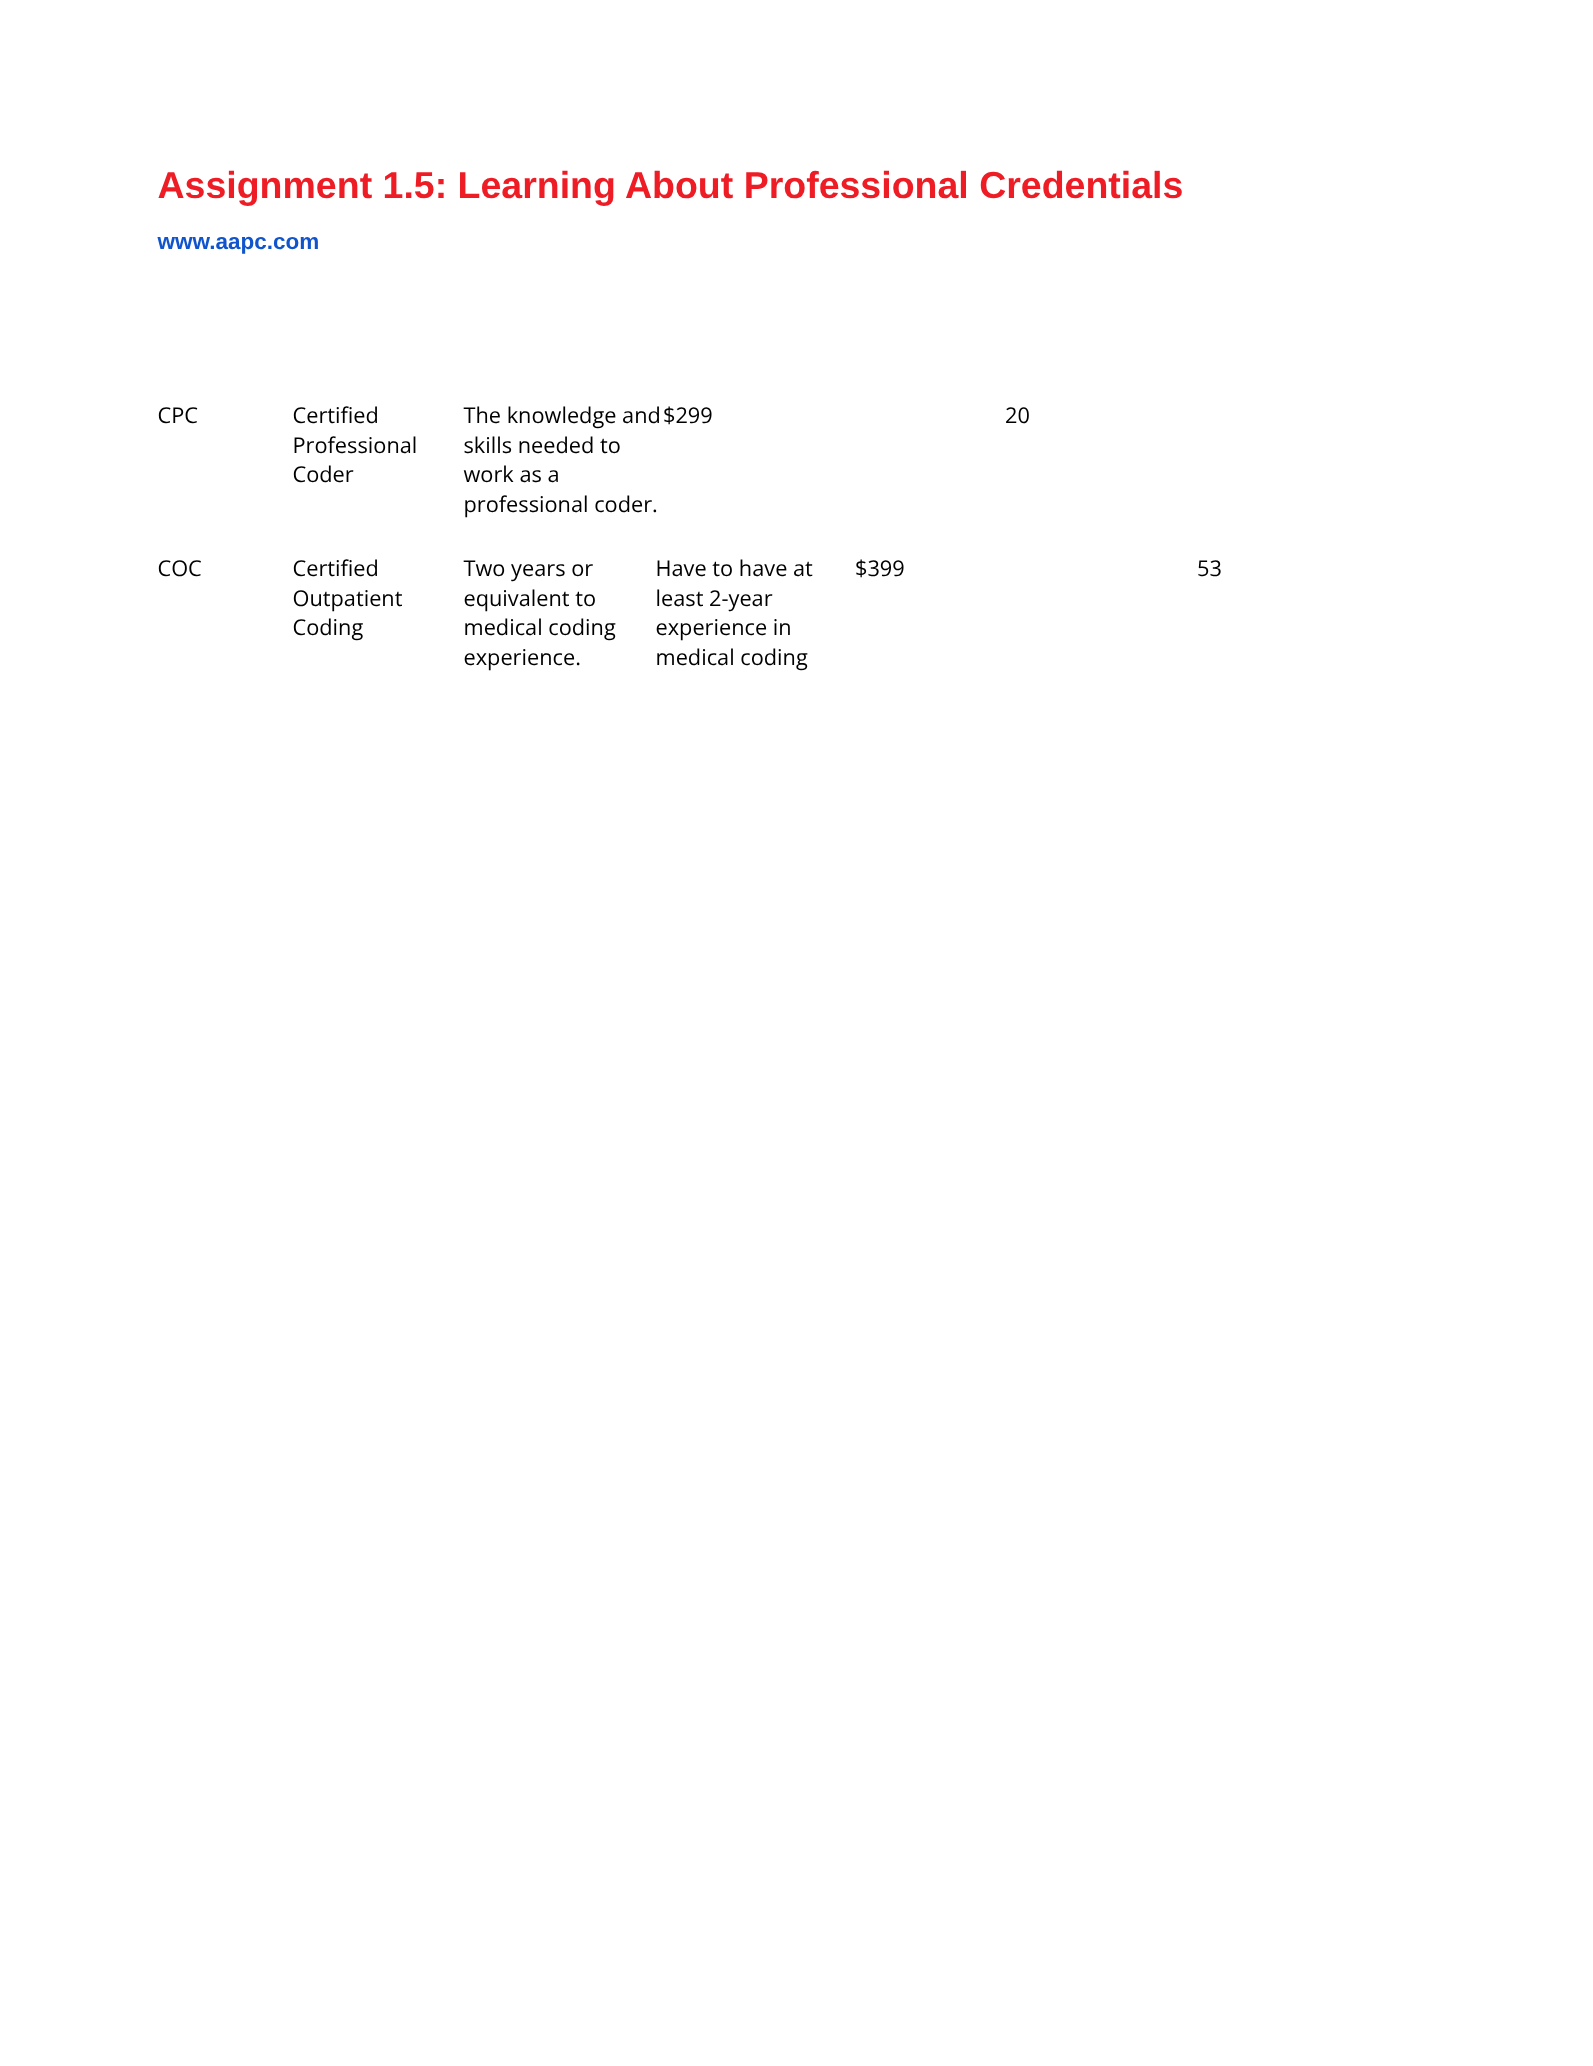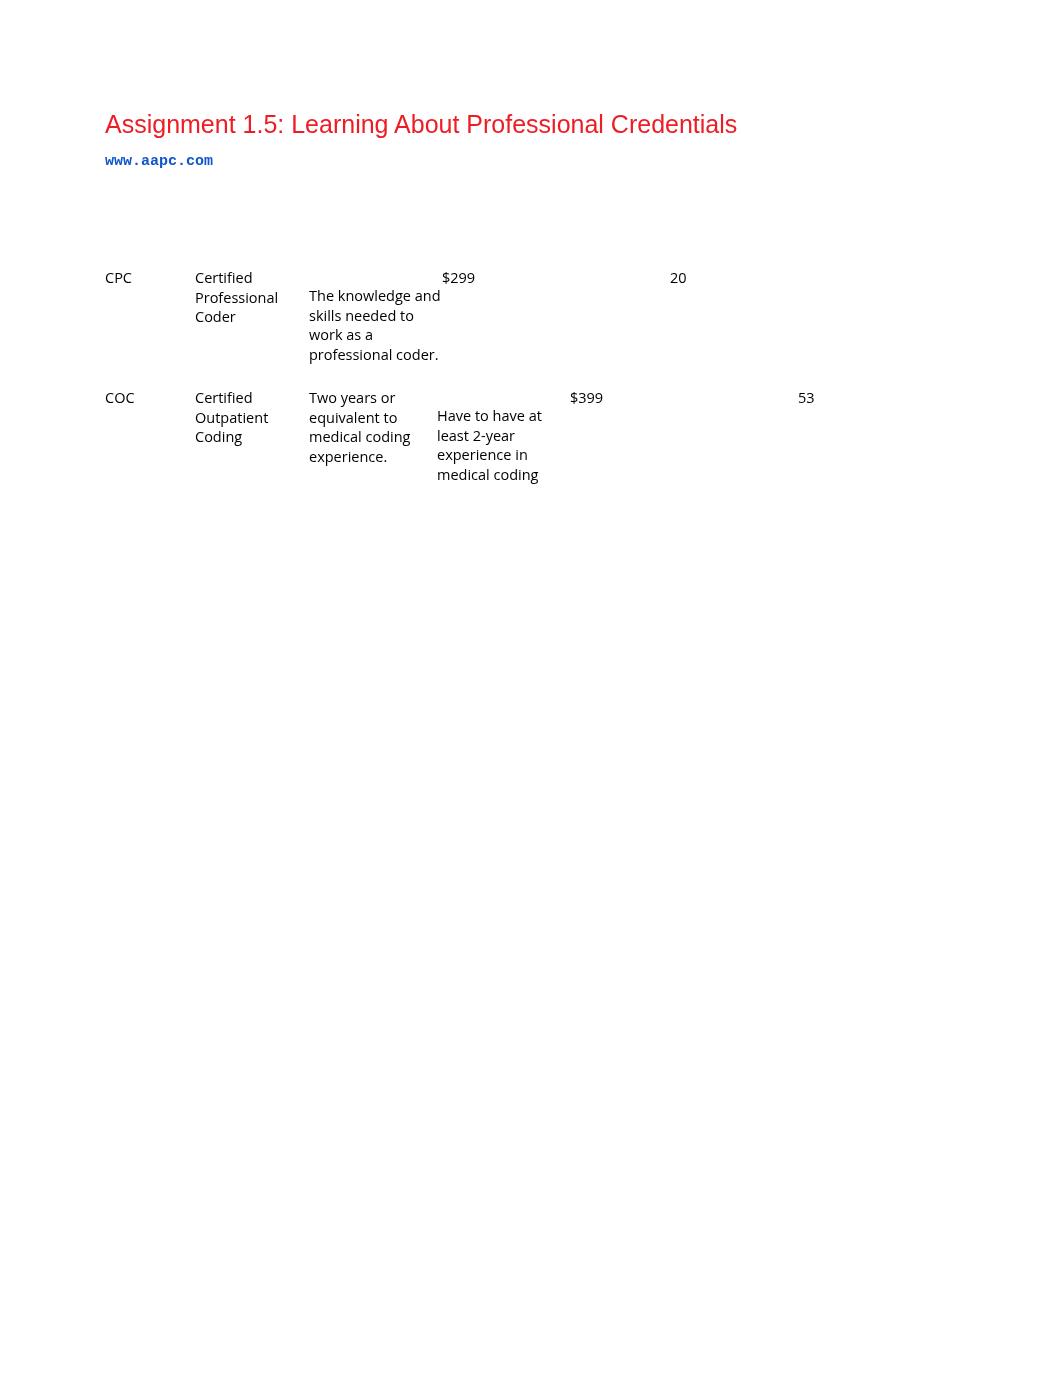--- a/index.html
+++ b/index.html
@@ -10,45 +10,45 @@
     body {
       font-family: Verdana, Geneva, sans-serif;
       background: #ffffff;
       width: 1062px;
       padding: 110px 105px 0 105px;
       color: #000000;
     }
     .title {
       color: #ee1c25;
       font-size: 25px;
-      font-weight: normal;
+      font-weight: bold;
       margin-bottom: 14px;
       font-family: Verdana, Geneva, sans-serif;
     }
     .link {
       color: #1155cc;
       font-size: 15px;
       font-weight: bold;
-      font-family: Liberation Mono, monospace;
+      font-family: Liberation Sans, sans-serif;
     }
     .table-container {
       margin-top: 98px;
     }
     .row {
       display: flex;
       align-items: flex-start;
       margin-bottom: 24px;
       font-size: 14.5px;
       font-family: "Open Sans", Arial, sans-serif;
       line-height: 1.35;
     }
     .col-1 { width: 90px; flex-shrink: 0; }
     .col-2 { width: 114px; flex-shrink: 0; }
     .col-3 { width: 128px; flex-shrink: 0; }
-    .col-4 { width: 133px; flex-shrink: 0; margin-top: 18px; }
+    .col-4 { width: 133px; flex-shrink: 0; }
     .col-5 { width: 228px; flex-shrink: 0; }
     .col-6 { width: 30px; flex-shrink: 0; text-align: left; }
     .row-3 .col-3, .row-3 .col-4 {
       padding-top: 12px;
     }
     .row-3 .col-4 {
       padding-left: 4px;
     }
   </style>
 </head>

